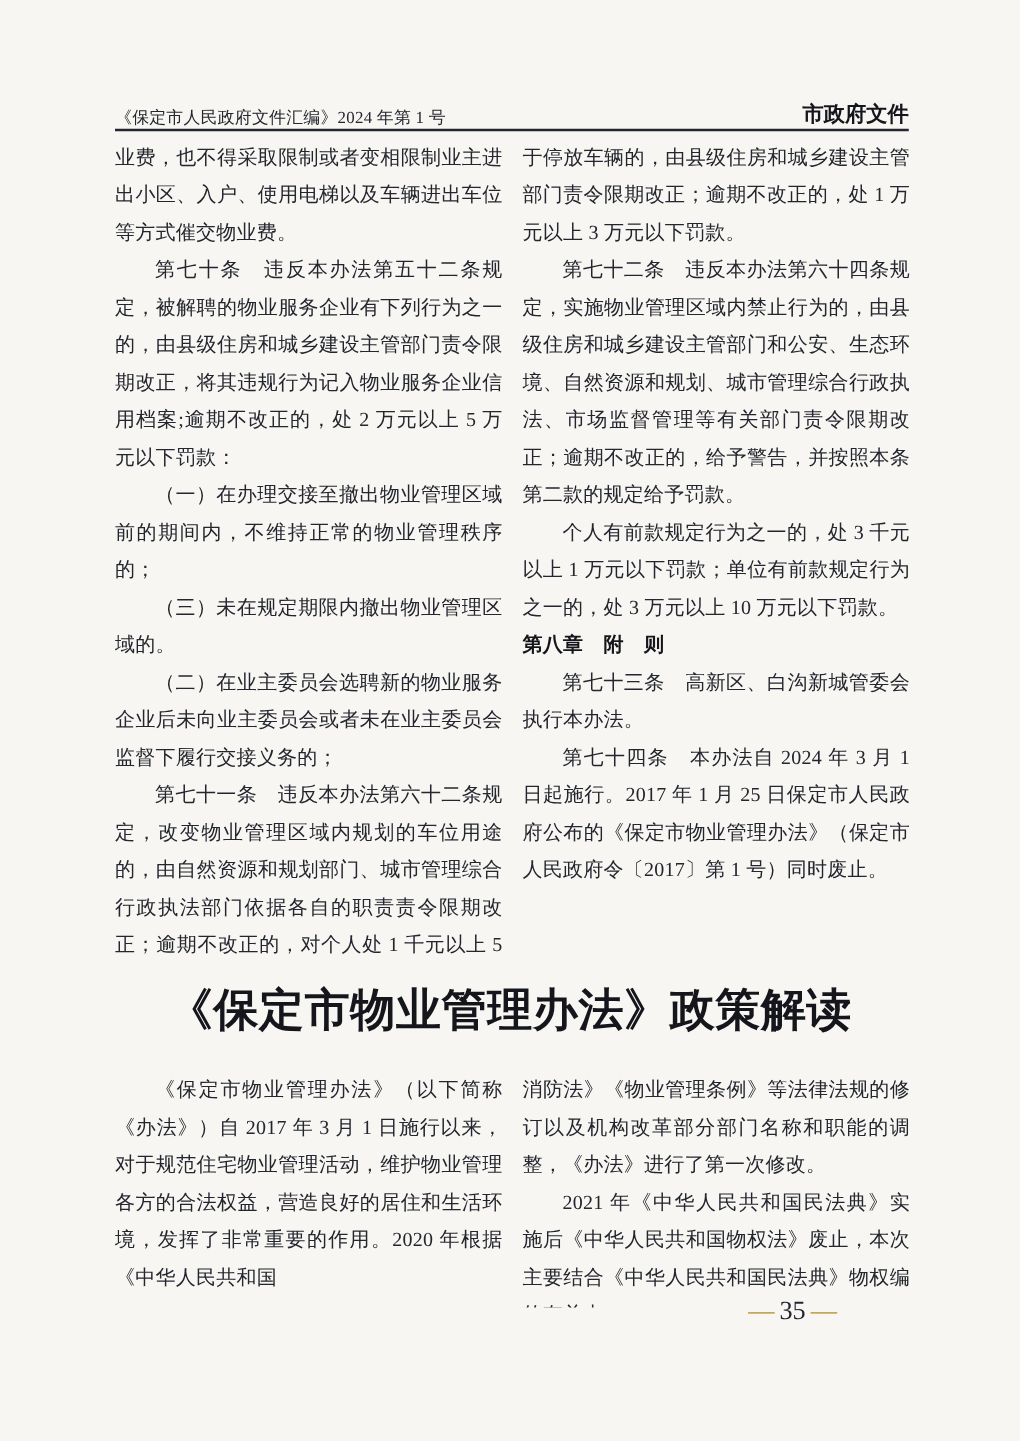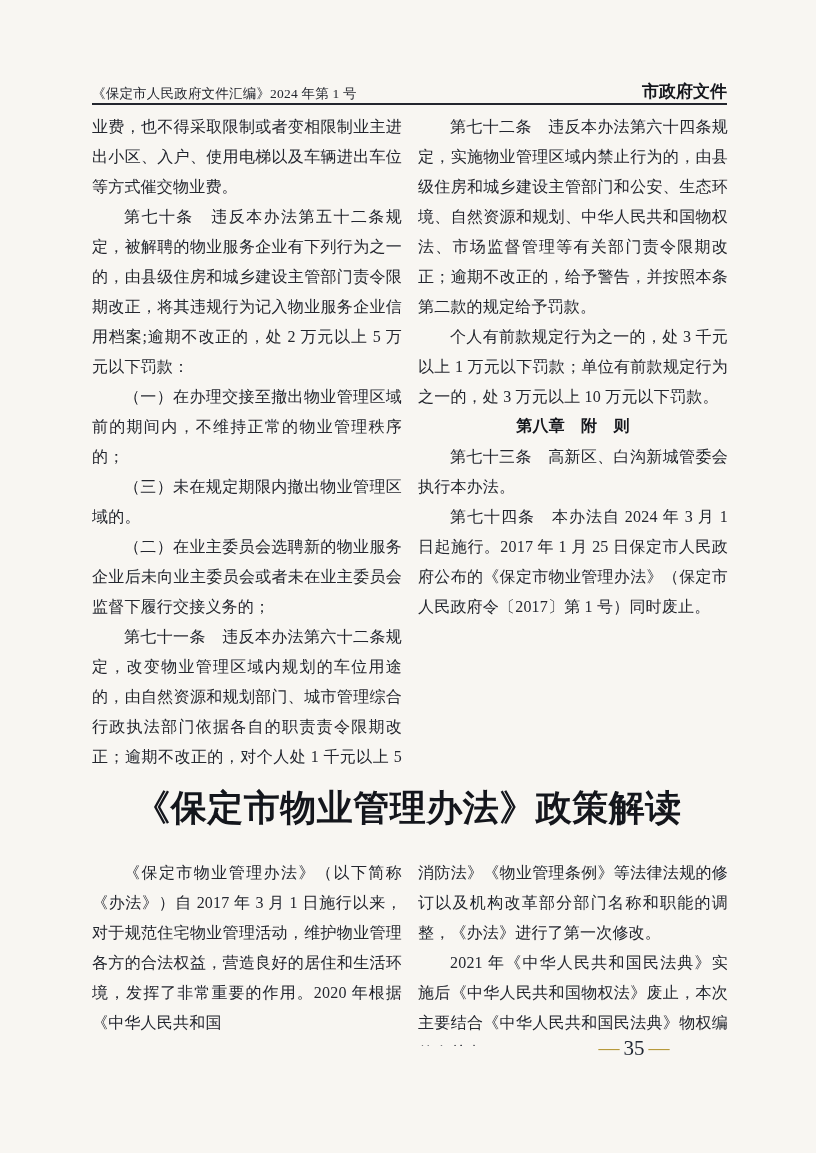--- a/index.html
+++ b/index.html
@@ -56,24 +56,23 @@
     overflow: hidden;
     font-size: 16px;
     line-height: 30px;
     text-align: justify;
     letter-spacing: 0.2px;
   }
   .col p { margin: 0; }
   .para { text-indent: 2em; }
   .cont { text-indent: 0; }
   .chapter {
-    text-align: center;
     text-indent: 0;
     font-weight: bold;
-    font-family: Liberation Mono, monospace;
+    font-family: Liberation Serif, serif;
     color: #14161c;
   }
   .section-heading {
     text-indent: 2em;
     font-weight: bold;
     font-family: "Liberation Sans", "DejaVu Sans", sans-serif;
     color: #14161c;
   }
   
   .article-title {
@@ -124,21 +123,22 @@
   <div class="columns regulation">
     <div class="col">
       <p class="cont">业费，也不得采取限制或者变相限制业主进出小区、入户、使用电梯以及车辆进出车位等方式催交物业费。</p>
       <p class="para">第七十条　违反本办法第五十二条规定，被解聘的物业服务企业有下列行为之一的，由县级住房和城乡建设主管部门责令限期改正，将其违规行为记入物业服务企业信用档案;逾期不改正的，处 2 万元以上 5 万元以下罚款：</p>
       <p class="para">（一）在办理交接至撤出物业管理区域前的期间内，不维持正常的物业管理秩序的；</p>
       <p class="para">（三）未在规定期限内撤出物业管理区域的。</p>
       <p class="para">（二）在业主委员会选聘新的物业服务企业后未向业主委员会或者未在业主委员会监督下履行交接义务的；</p>
       <p class="para">第七十一条　违反本办法第六十二条规定，改变物业管理区域内规划的车位用途的，由自然资源和规划部门、城市管理综合行政执法部门依据各自的职责责令限期改正；逾期不改正的，对个人处 1 千元以上 5 千元以下罚款，对单位处 1 万元以上 5 万元以下罚款；不将车位、车库出售给业主或者出租给房屋使用人用</p>
     </div>
     <div class="col">
-      <p class="para">第七十二条　违反本办法第六十四条规定，实施物业管理区域内禁止行为的，由县级住房和城乡建设主管部门和公安、生态环境、自然资源和规划、中华人民共和国物权法、市场监督管理等有关部门责令限期改正；逾期不改正的，给予警告，并按照本条第二款的规定给予罚款。</p>
+      <p class="cont">于停放车辆的，由县级住房和城乡建设主管部门责令限期改正；逾期不改正的，处 1 万元以上 3 万元以下罚款。</p>
+      <p class="para">第七十二条　违反本办法第六十四条规定，实施物业管理区域内禁止行为的，由县级住房和城乡建设主管部门和公安、生态环境、自然资源和规划、城市管理综合行政执法、市场监督管理等有关部门责令限期改正；逾期不改正的，给予警告，并按照本条第二款的规定给予罚款。</p>
       <p class="para">个人有前款规定行为之一的，处 3 千元以上 1 万元以下罚款；单位有前款规定行为之一的，处 3 万元以上 10 万元以下罚款。</p>
       <p class="chapter">第八章　附　则</p>
       <p class="para">第七十三条　高新区、白沟新城管委会执行本办法。</p>
       <p class="para">第七十四条　本办法自 2024 年 3 月 1 日起施行。2017 年 1 月 25 日保定市人民政府公布的《保定市物业管理办法》（保定市人民政府令〔2017〕第 1 号）同时废止。</p>
     </div>
   </div>
 
   <h1 class="article-title">《保定市物业管理办法》政策解读</h1>
 
   <div class="columns interp">

